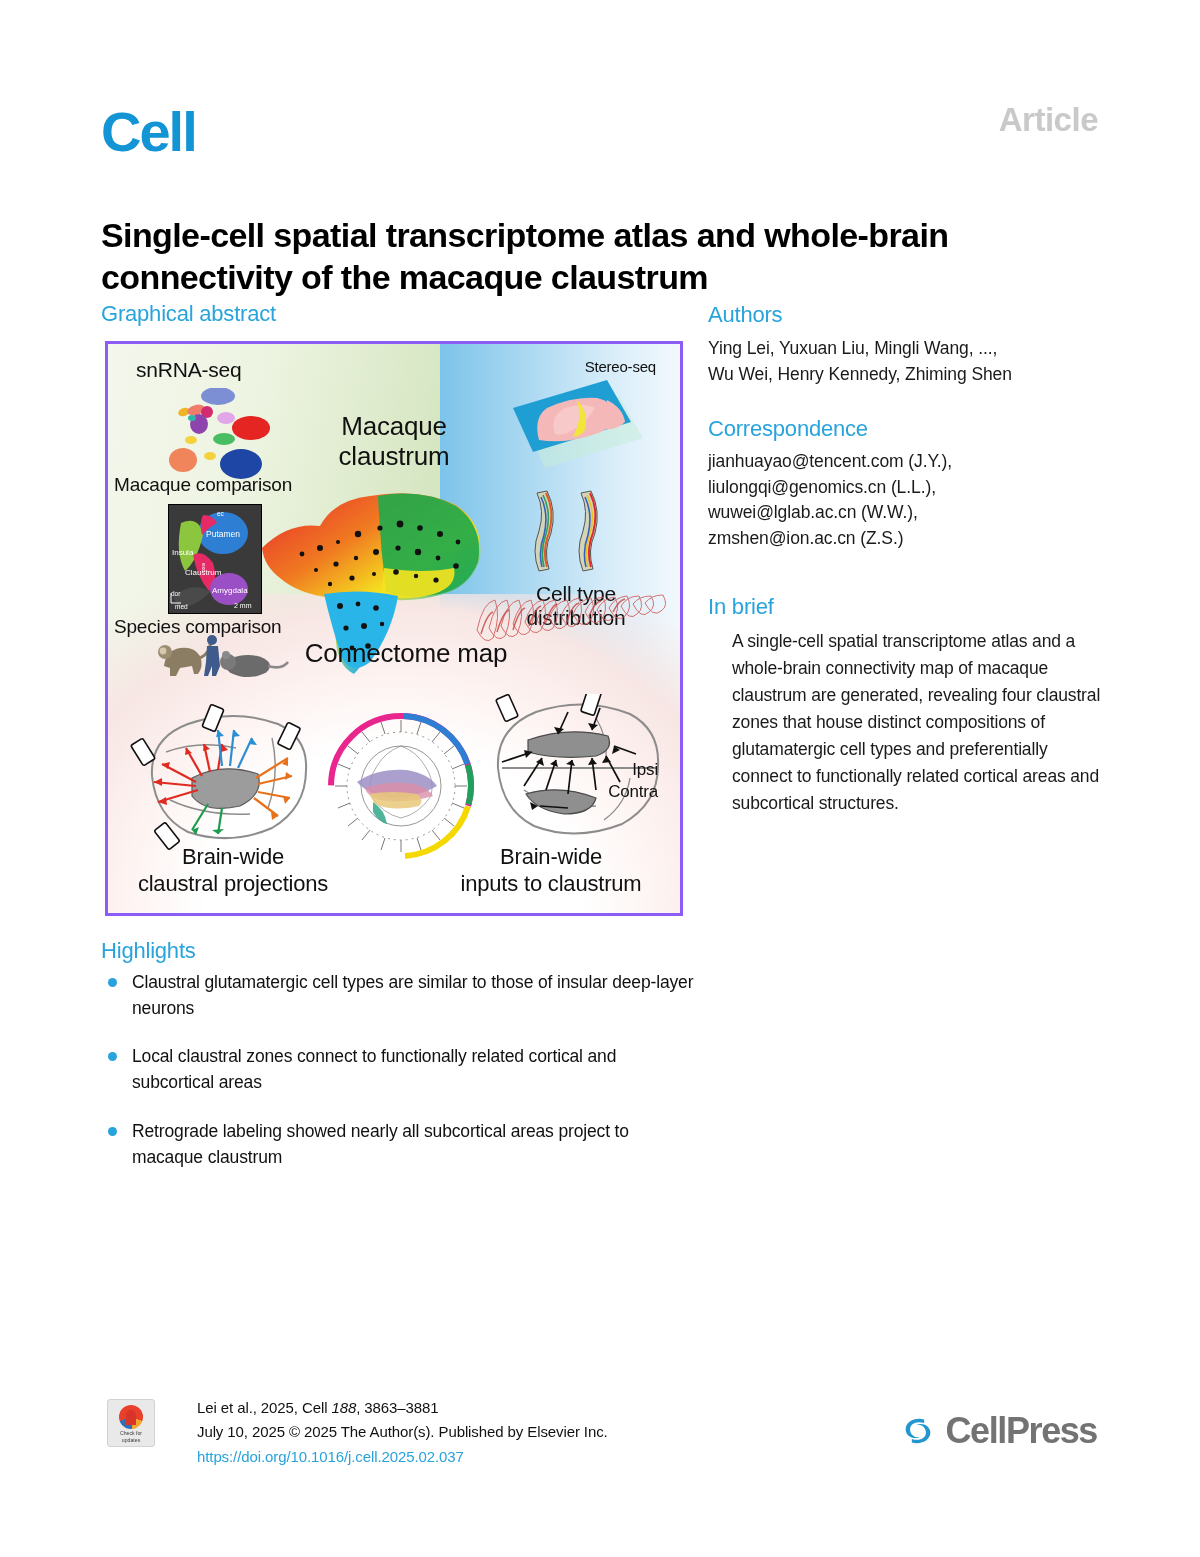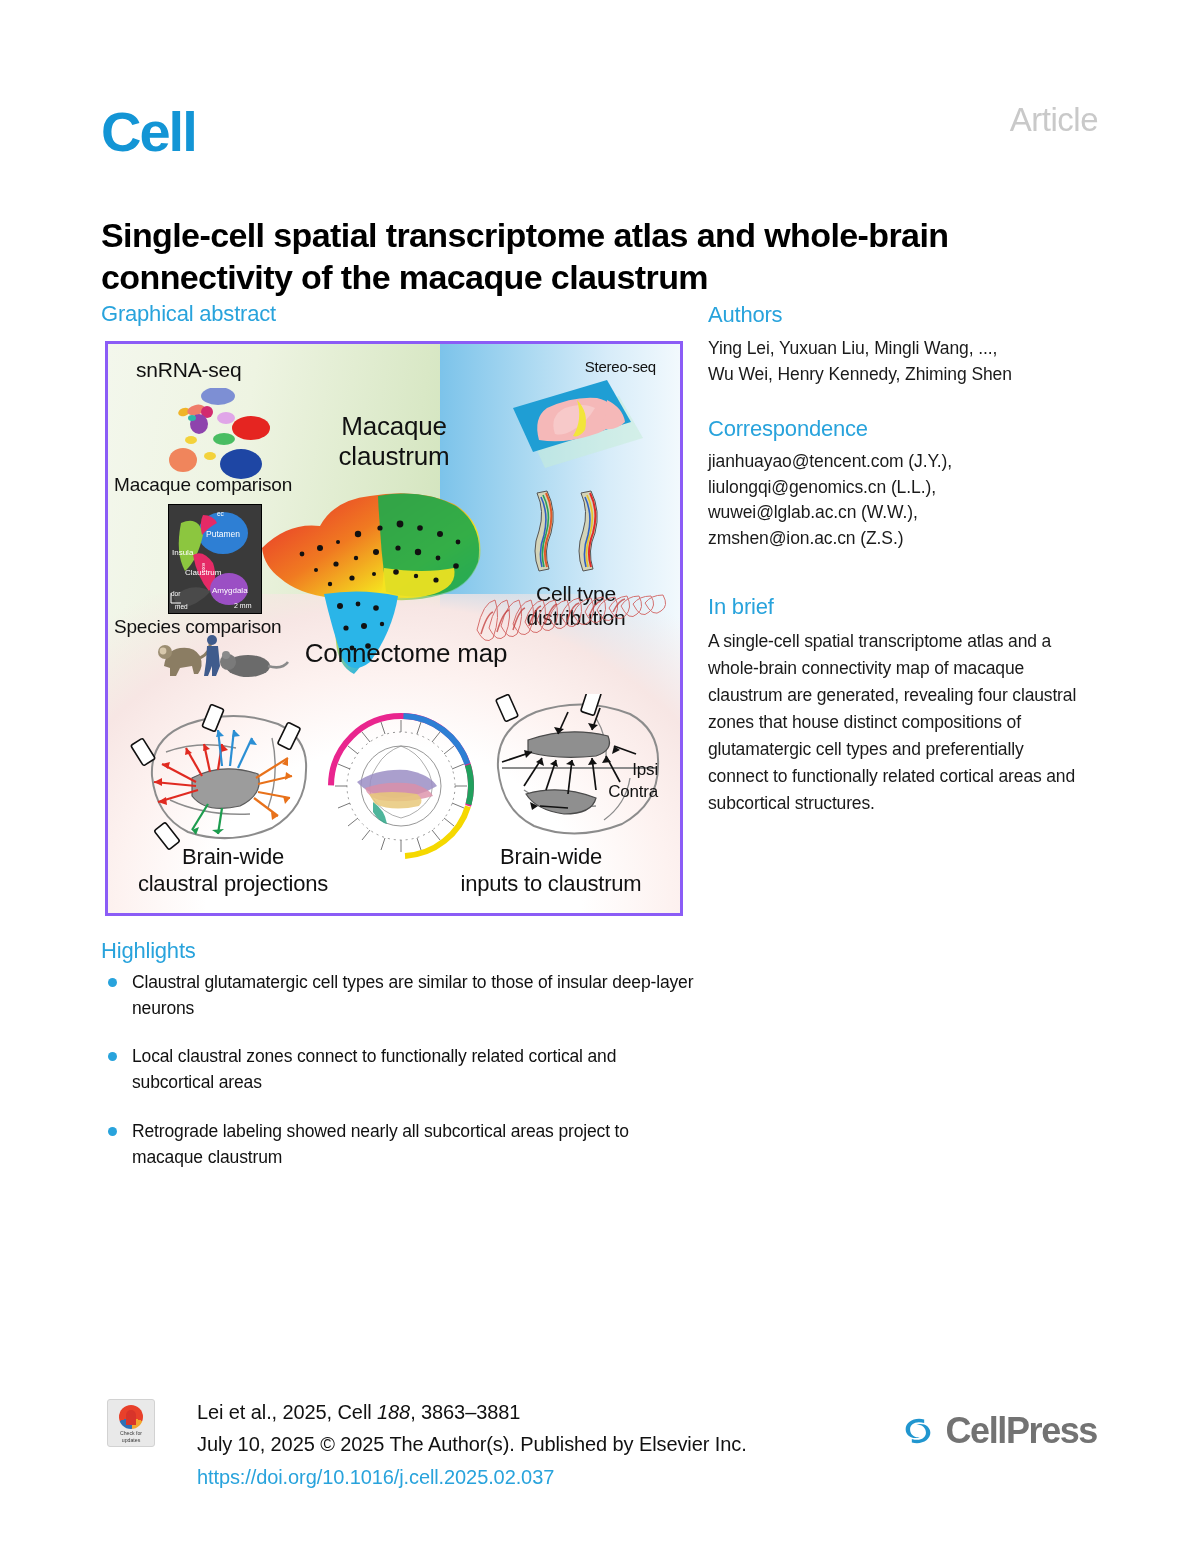--- a/index.html
+++ b/index.html
@@ -31,21 +31,21 @@
     font-size: 56px;
     letter-spacing: -2px;
     color: #1395d5;
     line-height: 1;
   }
   .article-tag {
     position: absolute;
     right: 102px;
     top: 101px;
     font-size: 33px;
-    font-weight: normal;
+    font-weight: bold;
     color: #c9c9c9;
     letter-spacing: -0.5px;
   }
   .paper-title {
     position: absolute;
     left: 101px;
     top: 191px;
     width: 960px;
     font-size: 34px;
     font-weight: bold;
@@ -174,21 +174,21 @@
   .cm-ring::after {
     content: ""; position: absolute; left: 7px; top: 5px; width: 10px; height: 15px;
     background: #d8342a; border-radius: 5px 5px 0 0;
   }
   .cm-txt {
     position: absolute; left: 0; right: 0; top: 30px; text-align: center;
     font-size: 5.2px; line-height: 1.35; color: #3a3a3a;
   }
   .footer-text {
     position: absolute; left: 197px; top: 1396px;
-    font-size: 20px; line-height: 1.62; color: #111; letter-spacing: -0.1px;
+    font-size: 15px; line-height: 1.62; color: #111; letter-spacing: -0.1px;
   }
   .footer-text .it { font-style: italic; }
   .doi { color: #28a3dc; }
 
   .cellpress {
     position: absolute; right: 103px; top: 1413px;
     display: flex; align-items: center; gap: 9px;
   }
   .cp-mark { width: 36px; height: 30px; }
   .cp-word {
@@ -576,21 +576,21 @@
 
   <div class="rt sec-head corr-head" style="position:absolute;">Correspondence</div>
   <div class="rt corr-body" style="position:absolute;">
     <div>jianhuayao@tencent.com (J.Y.),</div>
     <div>liulongqi@genomics.cn (L.L.),</div>
     <div>wuwei@lglab.ac.cn (W.W.),</div>
     <div>zmshen@ion.ac.cn (Z.S.)</div>
   </div>
 
   <div class="rt sec-head brief-head" style="position:absolute;">In brief</div>
-  <div class="rt brief-body" style="position:absolute;">A single-cell spatial transcriptome atlas and a whole-brain connectivity map of macaque claustrum are generated, revealing four claustral zones that house distinct compositions of glutamatergic cell types and preferentially connect to functionally related cortical areas and subcortical structures.</div>
+  <div class="rt brief-body" style="position:absolute;margin-left:24px;">A single-cell spatial transcriptome atlas and a whole-brain connectivity map of macaque claustrum are generated, revealing four claustral zones that house distinct compositions of glutamatergic cell types and preferentially connect to functionally related cortical areas and subcortical structures.</div>
 
   <div class="sec-head hl-head" style="position:absolute;">Highlights</div>
   <ul class="hl-list">
     <li class="hl-item">
       <span class="dot"></span>
       <span>Claustral glutamatergic cell types are similar to those of insular deep-layer neurons</span>
     </li>
     <li class="hl-item">
       <span class="dot"></span>
       <span>Local claustral zones connect to functionally related cortical and subcortical areas</span>

